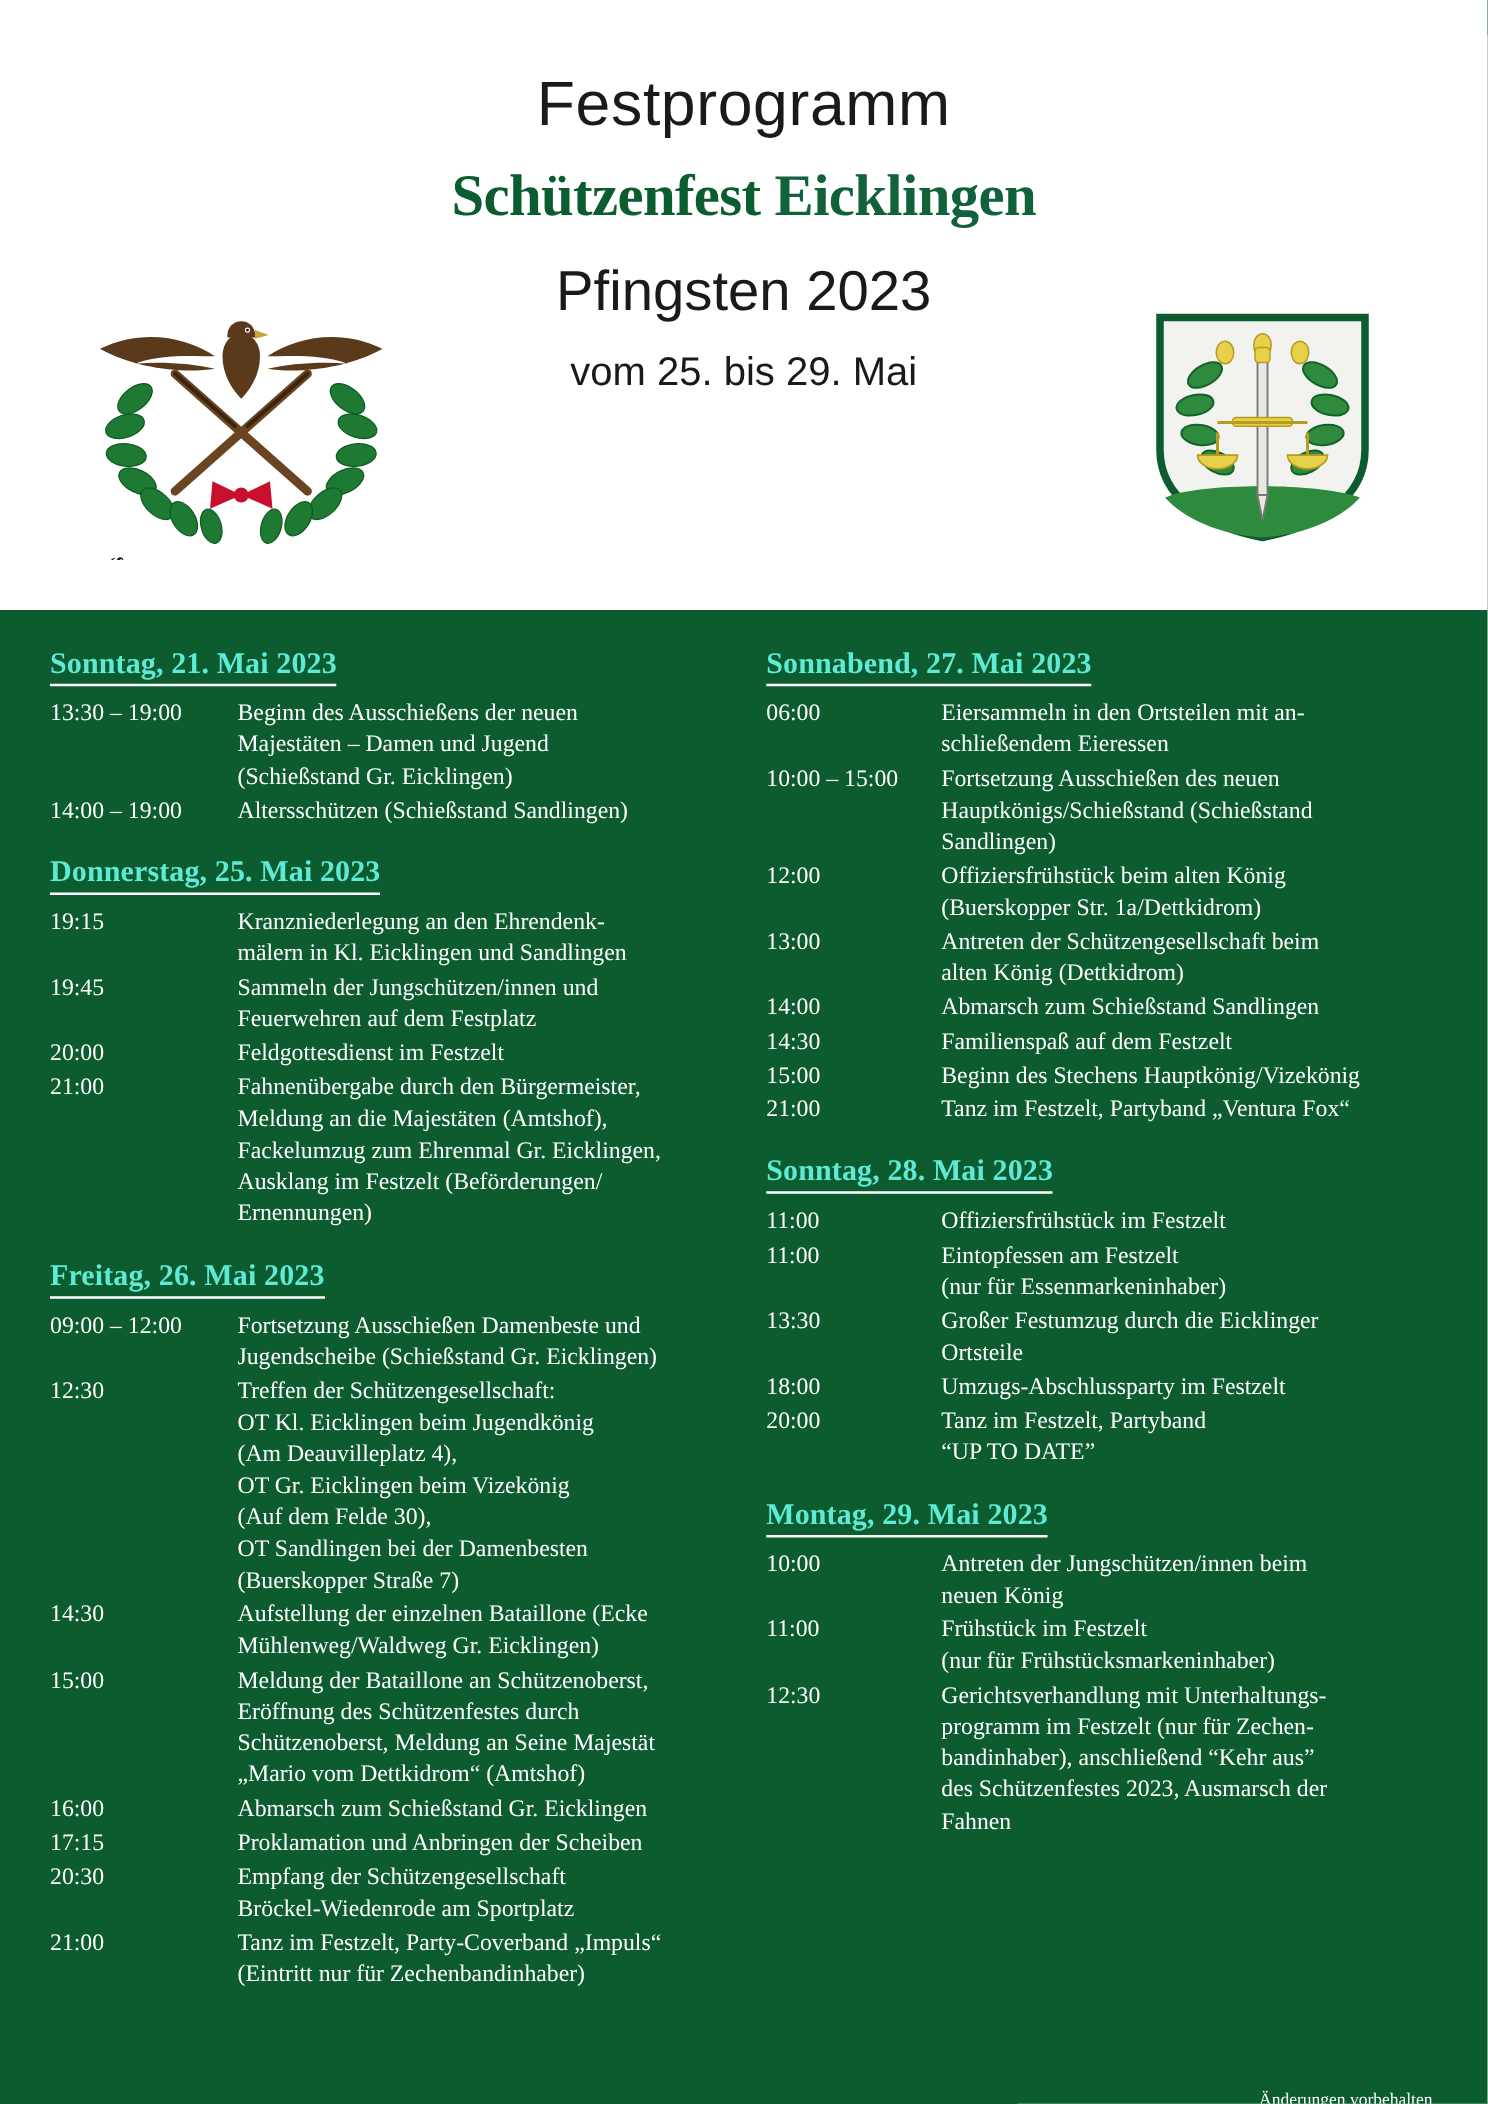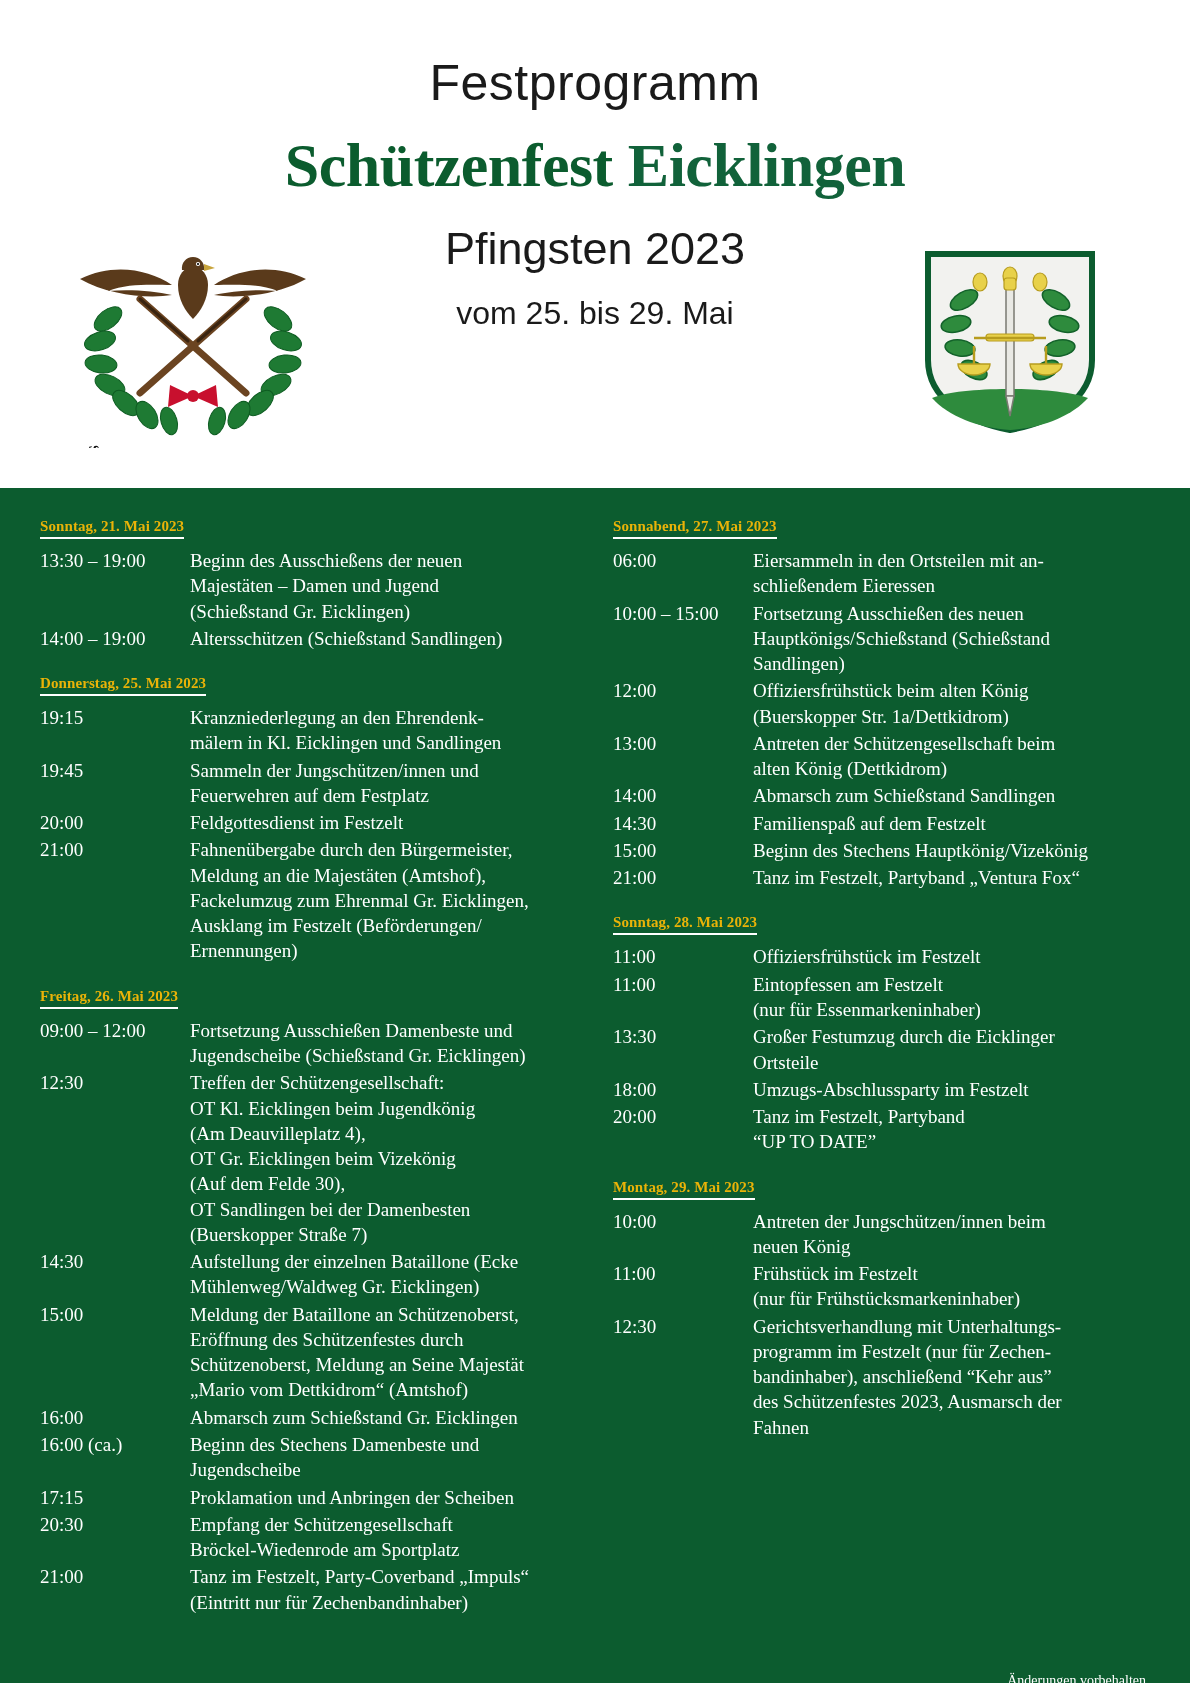--- a/index.html
+++ b/index.html
@@ -35,21 +35,21 @@
   .festprogramm {
     font-family: "Liberation Sans", sans-serif;
     font-size: 50px;
     color: #1a1a1a;
     font-weight: 400;
     letter-spacing: 0.5px;
     line-height: 1.1;
   }
   .mainhead {
     font-family: "Liberation Serif", serif;
-    font-size: 62px;
+    font-size: 47px;
     font-weight: bold;
     color: #0b5c2e;
     margin-top: 22px;
     line-height: 1.05;
     letter-spacing: -0.5px;
   }
   .mainhead .light {
     color: #11623a;
   }
   .pfingsten {
@@ -103,22 +103,22 @@
     display: flex;
     gap: 36px;
   }
   .col {
     width: 560px;
   }
 
   .day-head {
     font-family: "Liberation Serif", serif;
     font-weight: bold;
-    font-size: 15px;
-    color: #eab308;
+    font-size: 24px;
+    color: #5eead4;
     border-bottom: 2px solid #ffffff;
     display: inline-block;
     padding-bottom: 2px;
     margin-top: 22px;
     margin-bottom: 9px;
     letter-spacing: 0.1px;
   }
   .day-head.first { margin-top: 2px; }
 
   table.sched {
@@ -375,27 +375,20 @@
                 <span class="ln">„Mario vom Dettkidrom“ (Amtshof)</span>
               </td>
             </tr>
             <tr>
               <td class="time">16:00</td>
               <td class="desc">
                 <span class="ln">Abmarsch zum Schießstand Gr. Eicklingen</span>
               </td>
             </tr>
             <tr>
-              <td class="time">16:00 (ca.)</td>
-              <td class="desc">
-                <span class="ln">Beginn des Stechens Damenbeste und</span>
-                <span class="ln">Jugendscheibe</span>
-              </td>
-            </tr>
-            <tr>
               <td class="time">17:15</td>
               <td class="desc">
                 <span class="ln">Proklamation und Anbringen der Scheiben</span>
               </td>
             </tr>
             <tr>
               <td class="time">20:30</td>
               <td class="desc">
                 <span class="ln">Empfang der Schützengesellschaft</span>
                 <span class="ln">Bröckel-Wiedenrode am Sportplatz</span>

